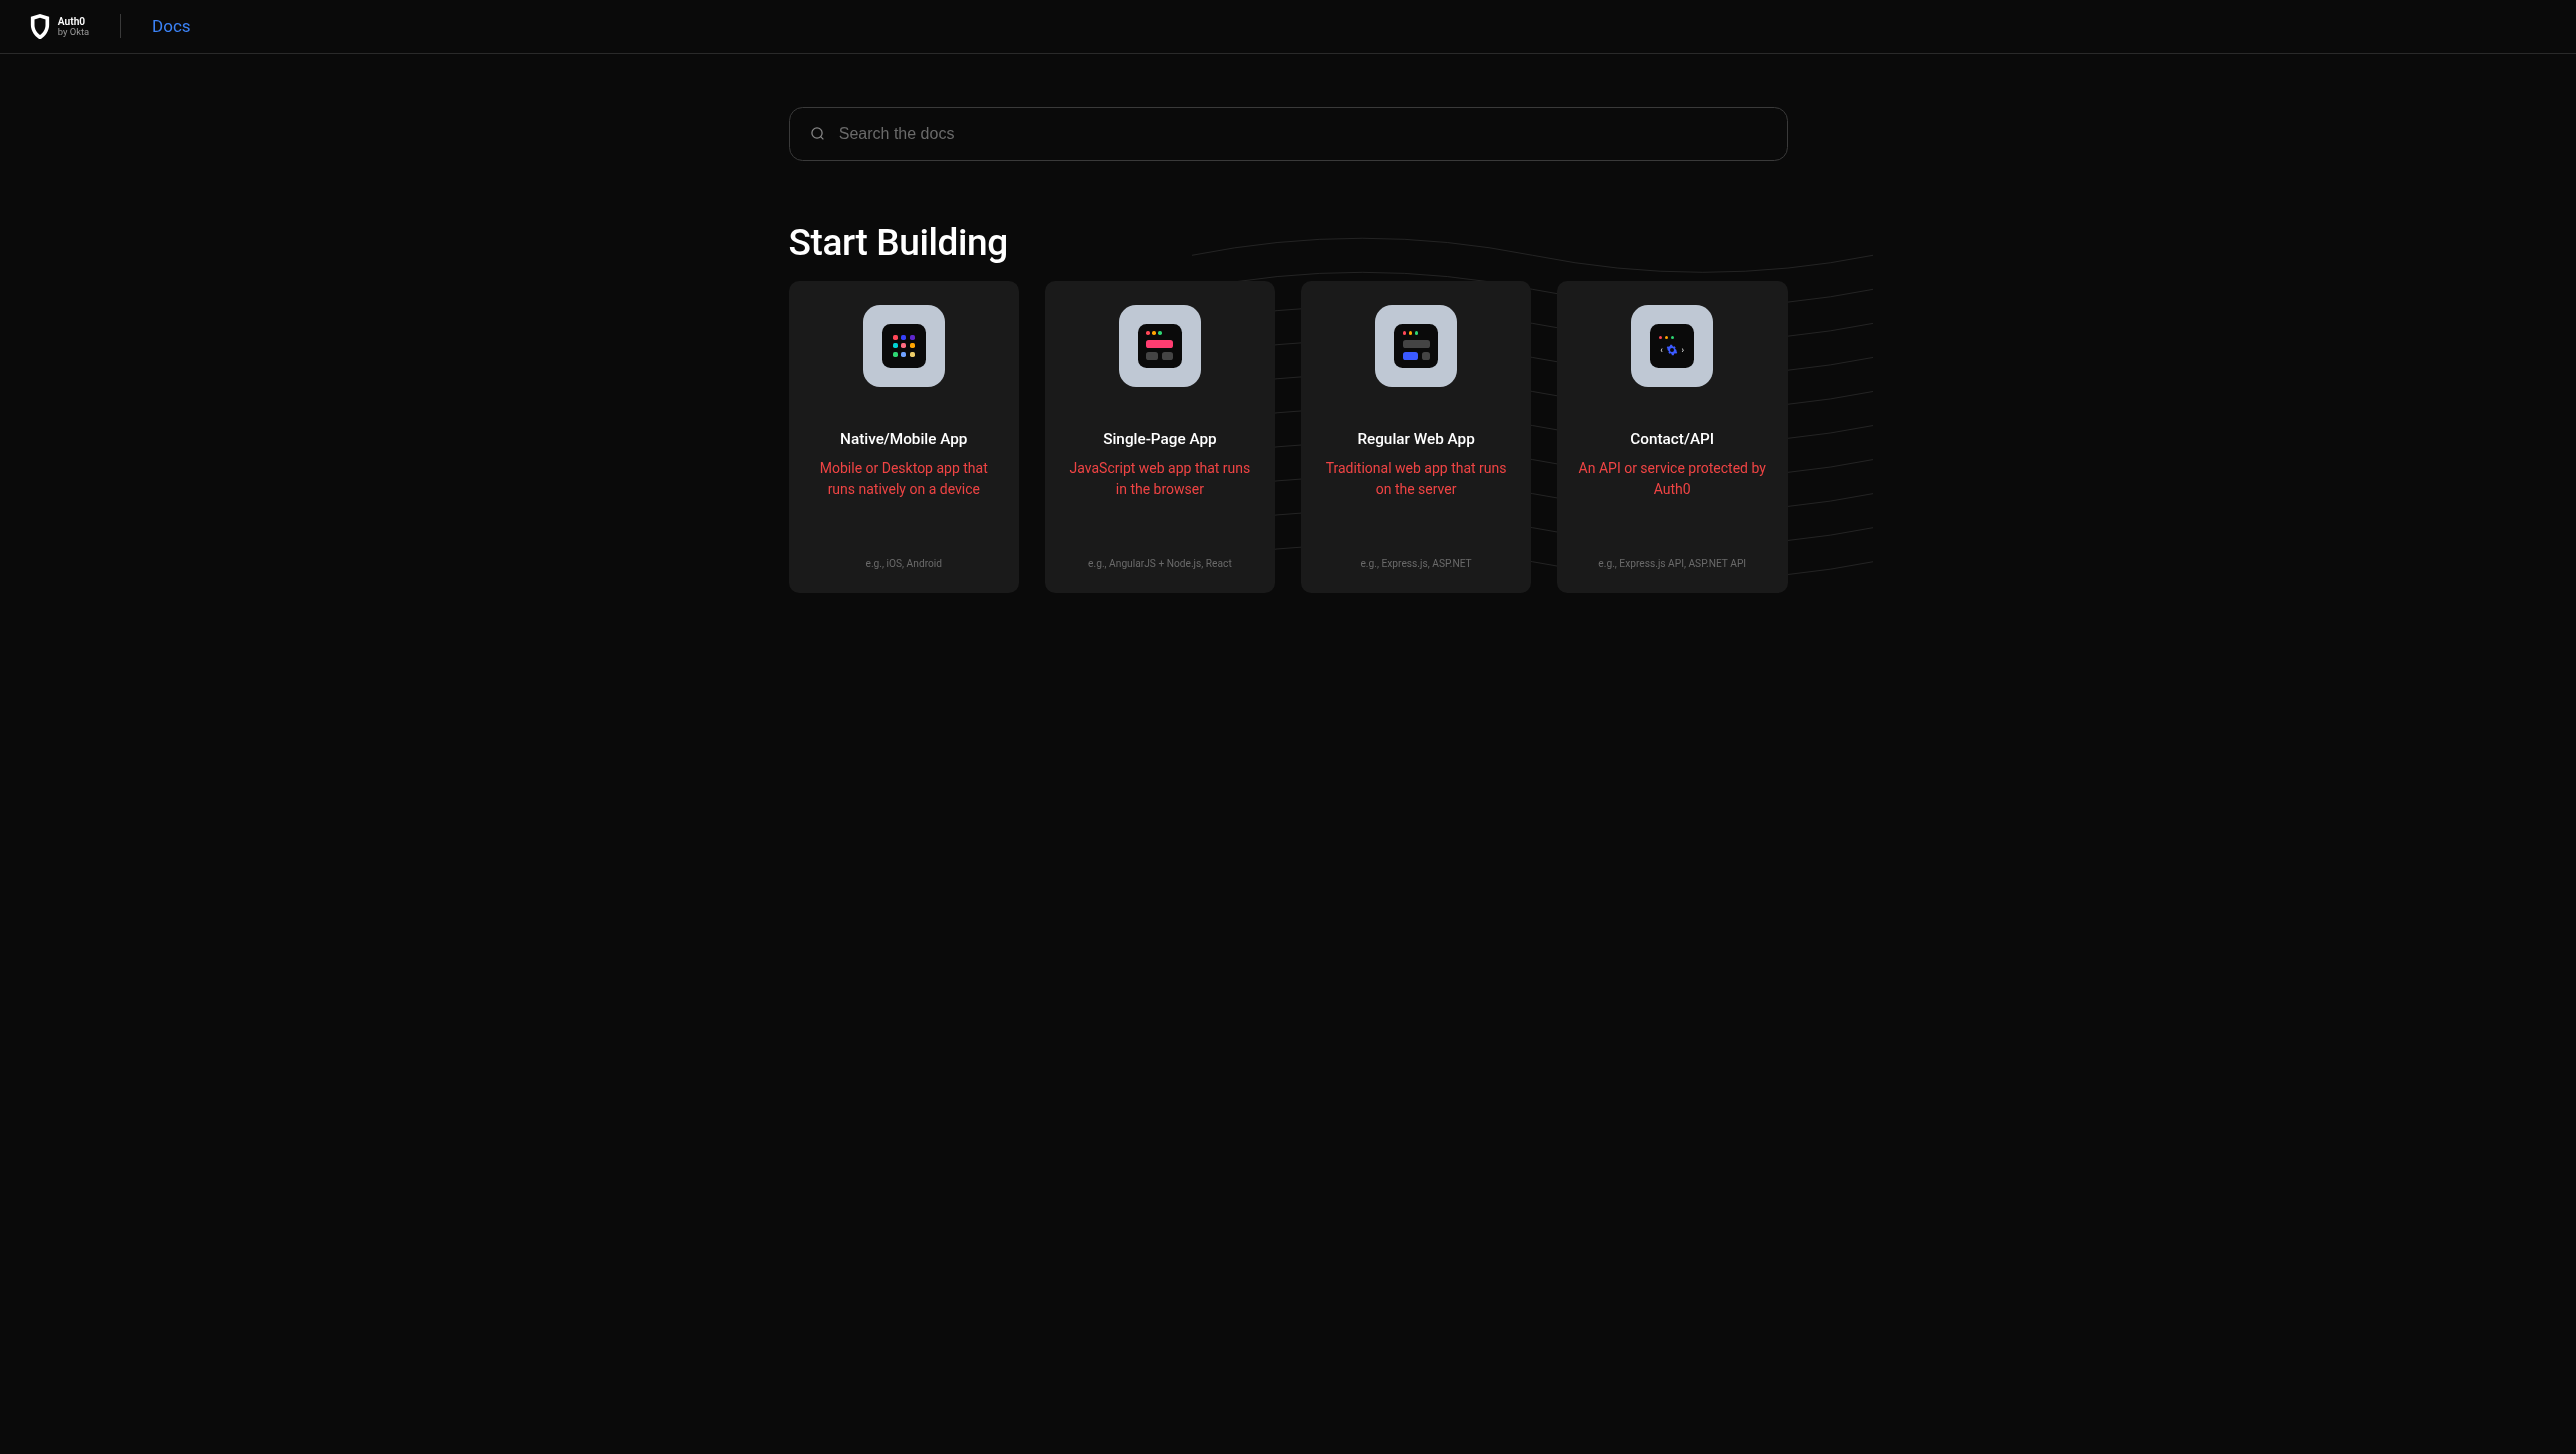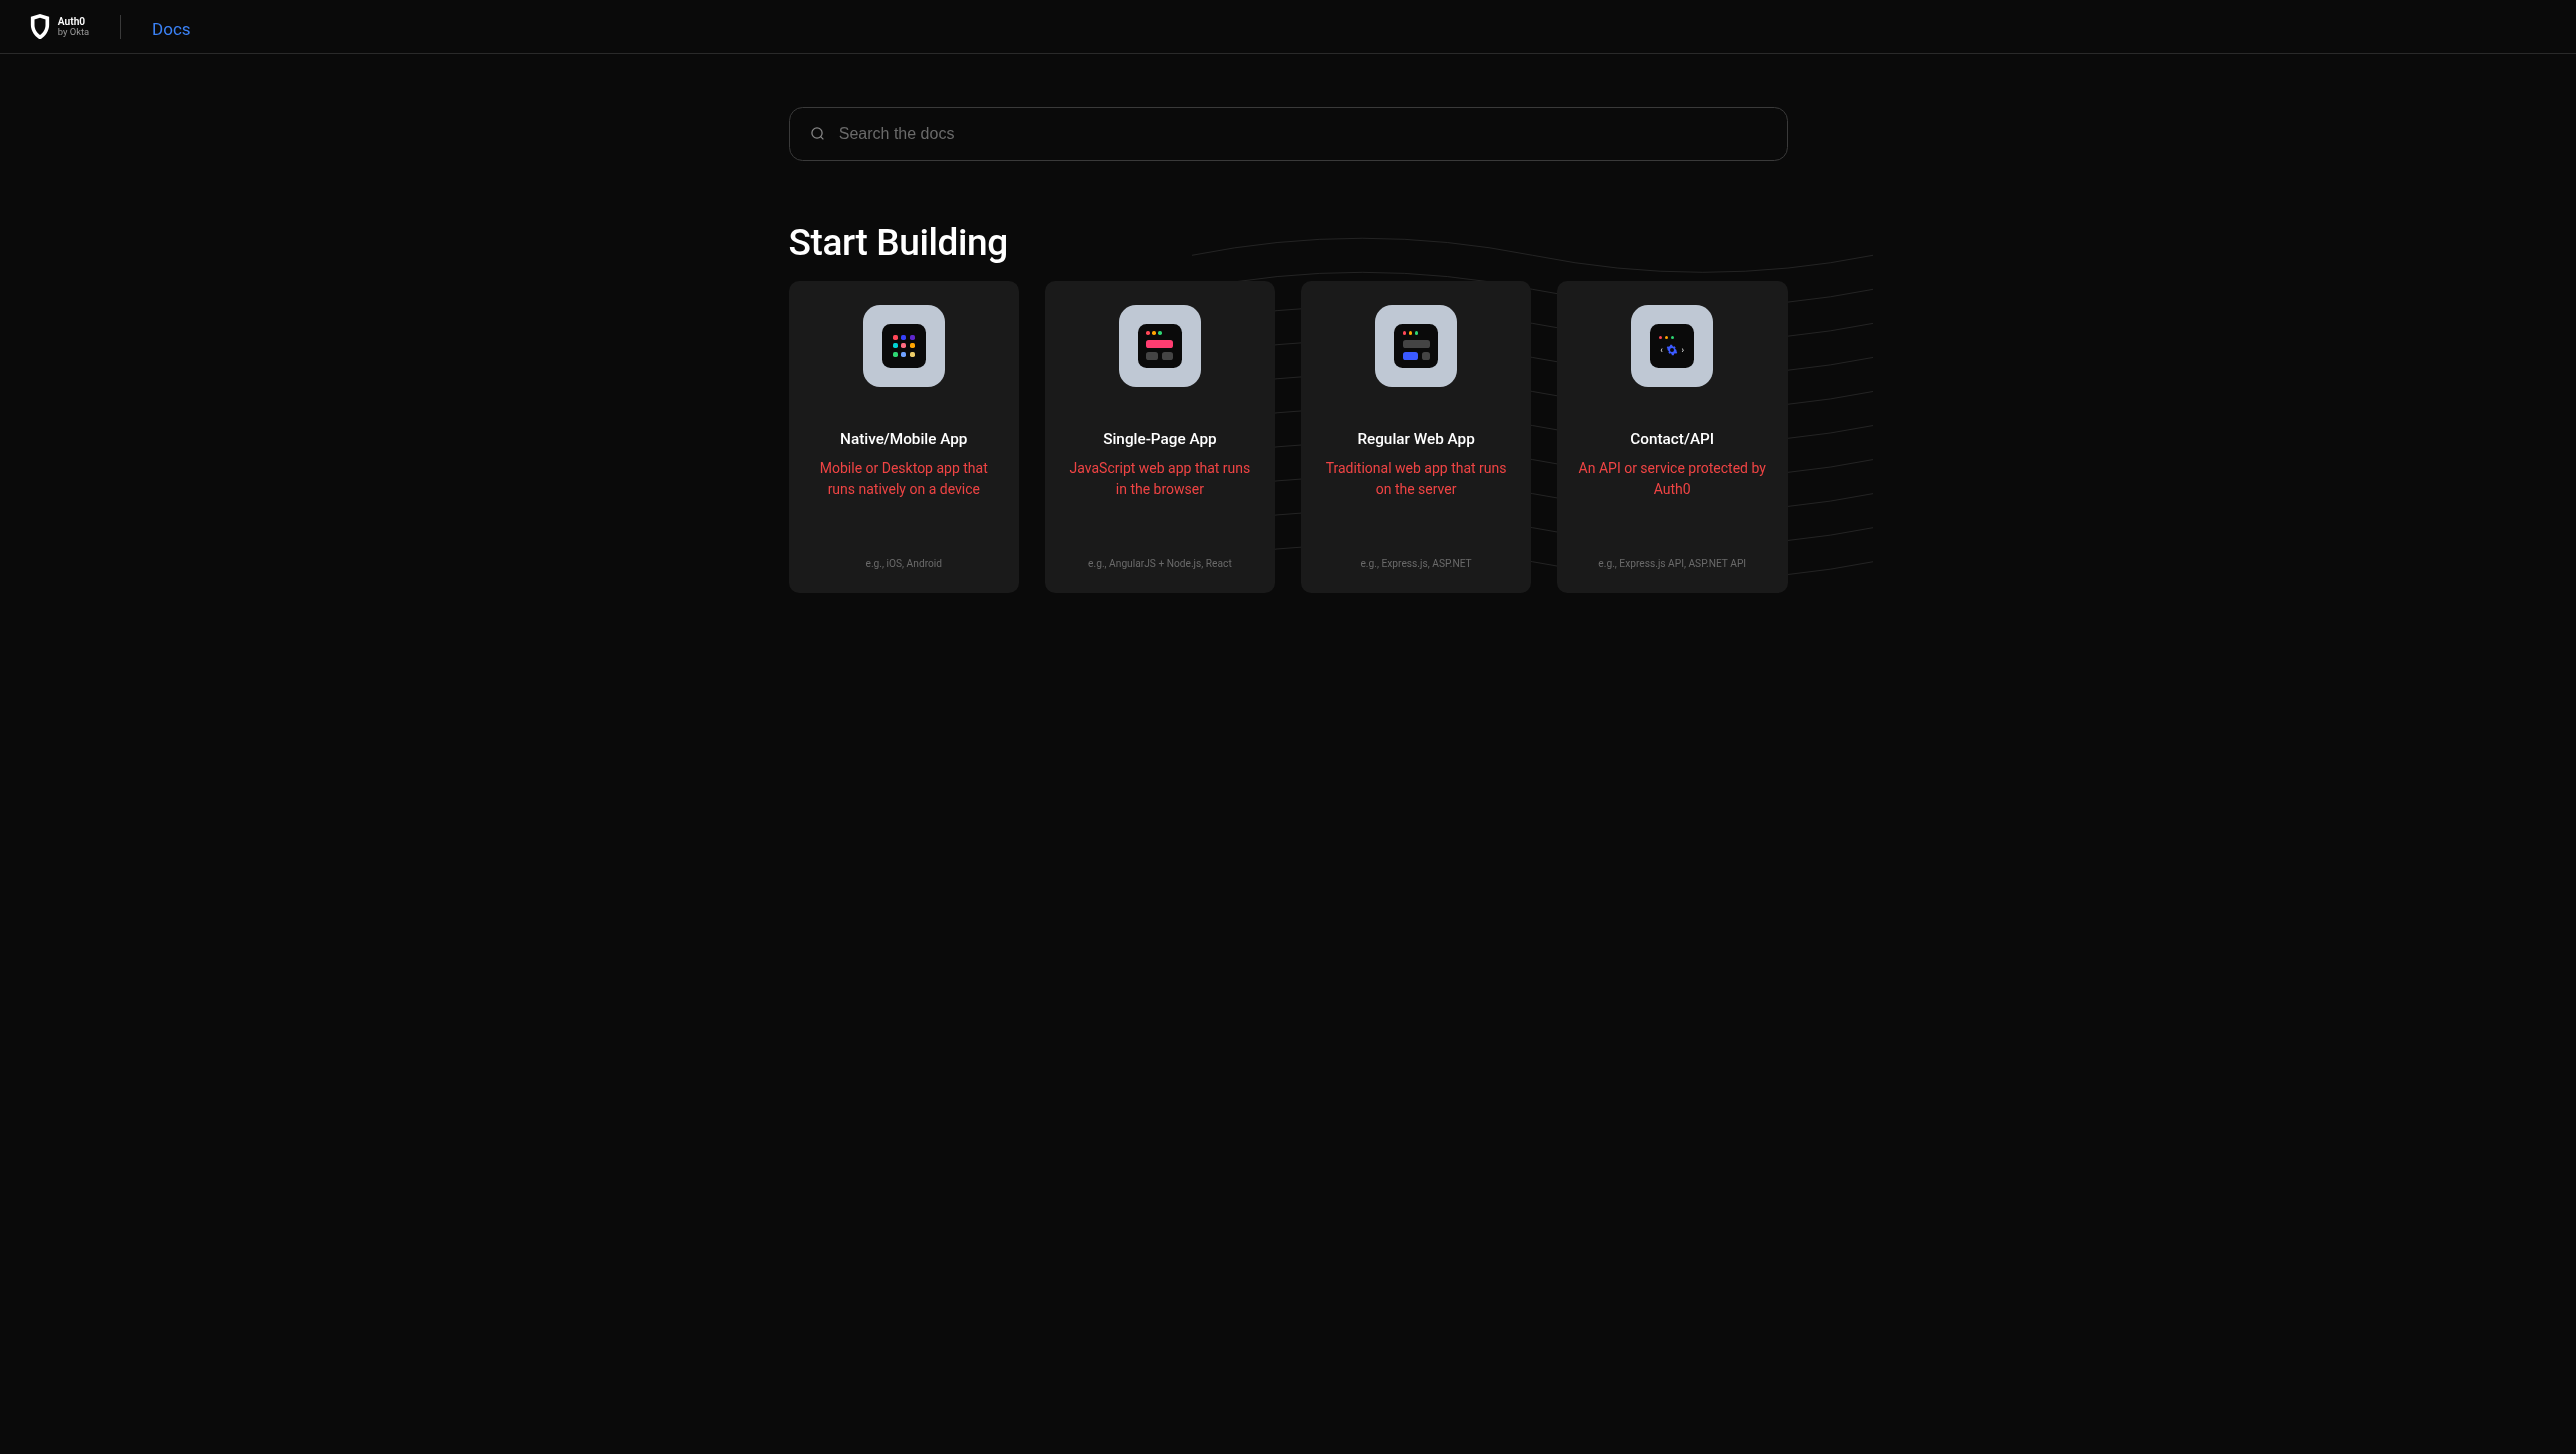--- a/index.html
+++ b/index.html
@@ -19,21 +19,21 @@
     .header {
       display: flex;
       align-items: center;
       justify-content: space-between;
       padding: 13.6px 29px;
       border-bottom: 0.9px solid #2a2a2a;
     }
 
     .logo-area {
       display: flex;
-      align-items: flex-end;
+      align-items: center;
       gap: 31px;
     }
 
     .auth0-logo {
       display: flex;
       align-items: center;
       gap: 6.8px;
     }
 
     .shield-icon {

